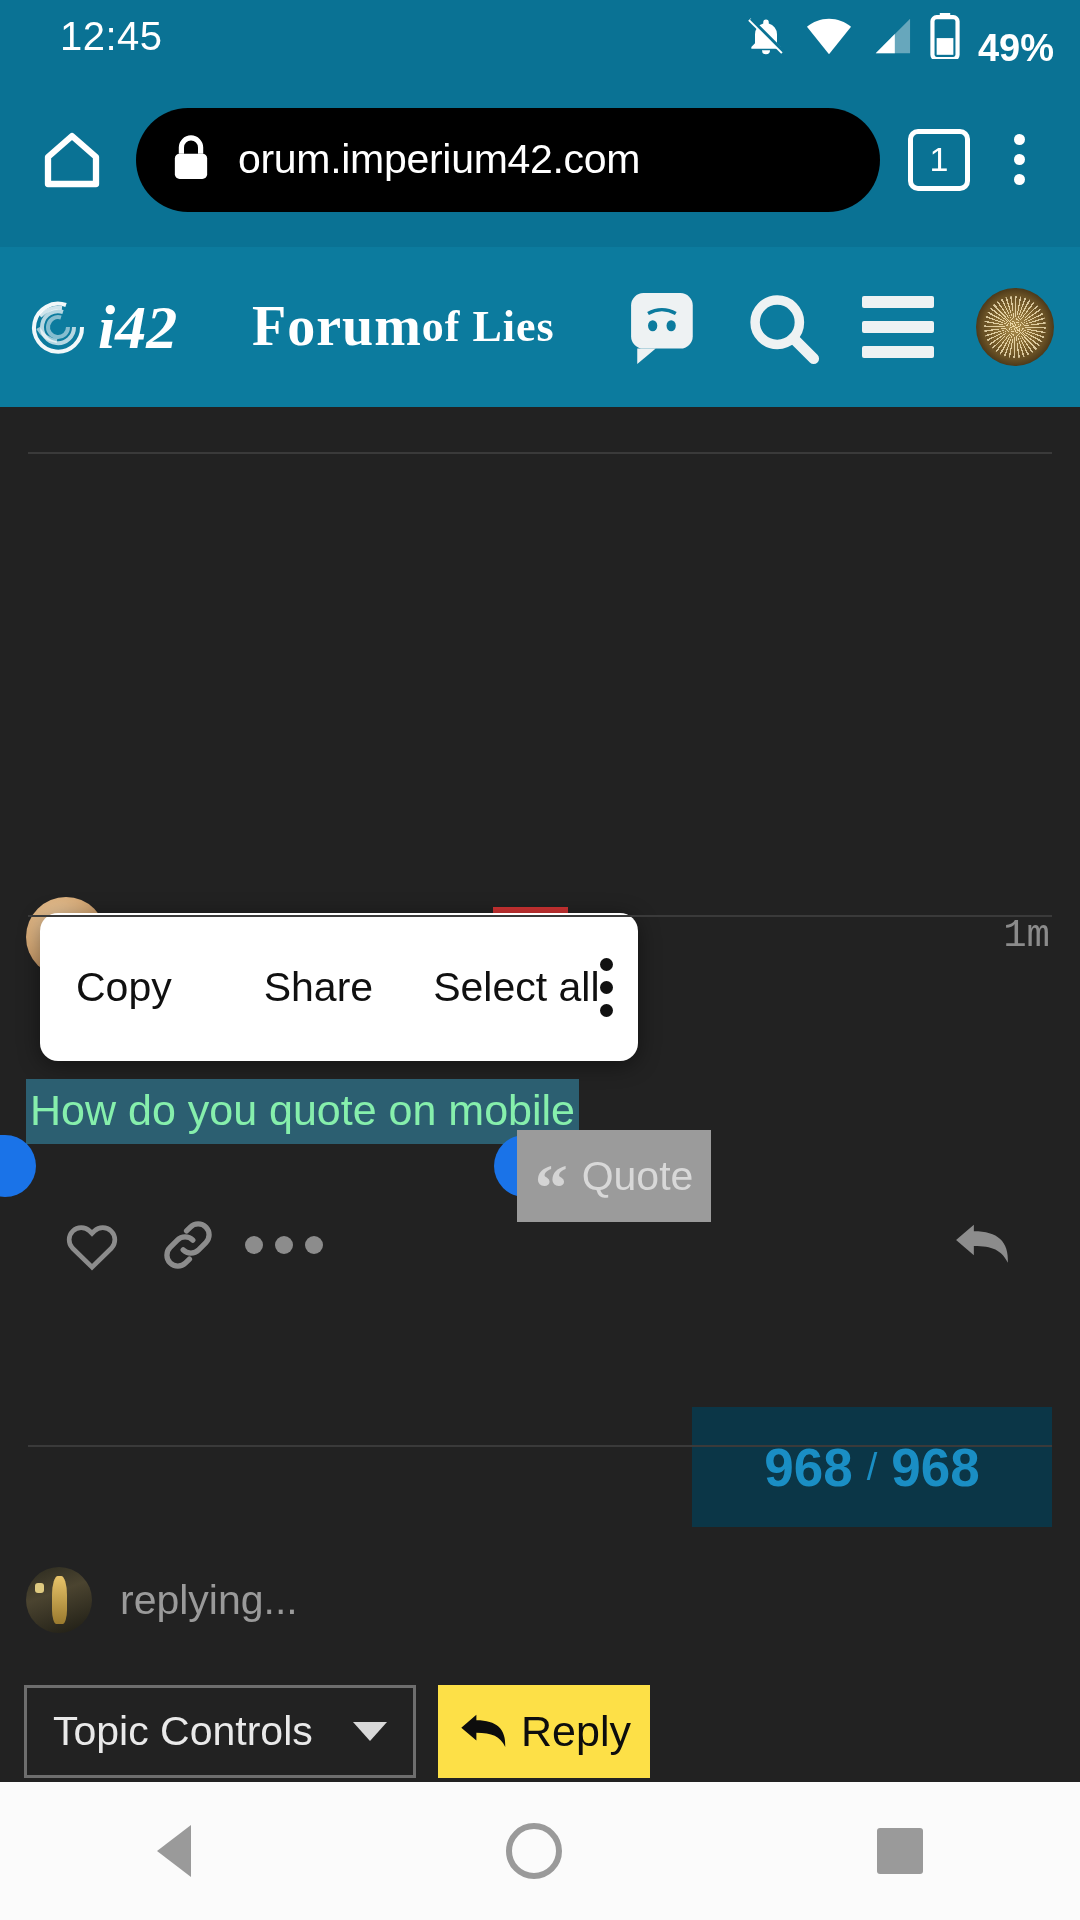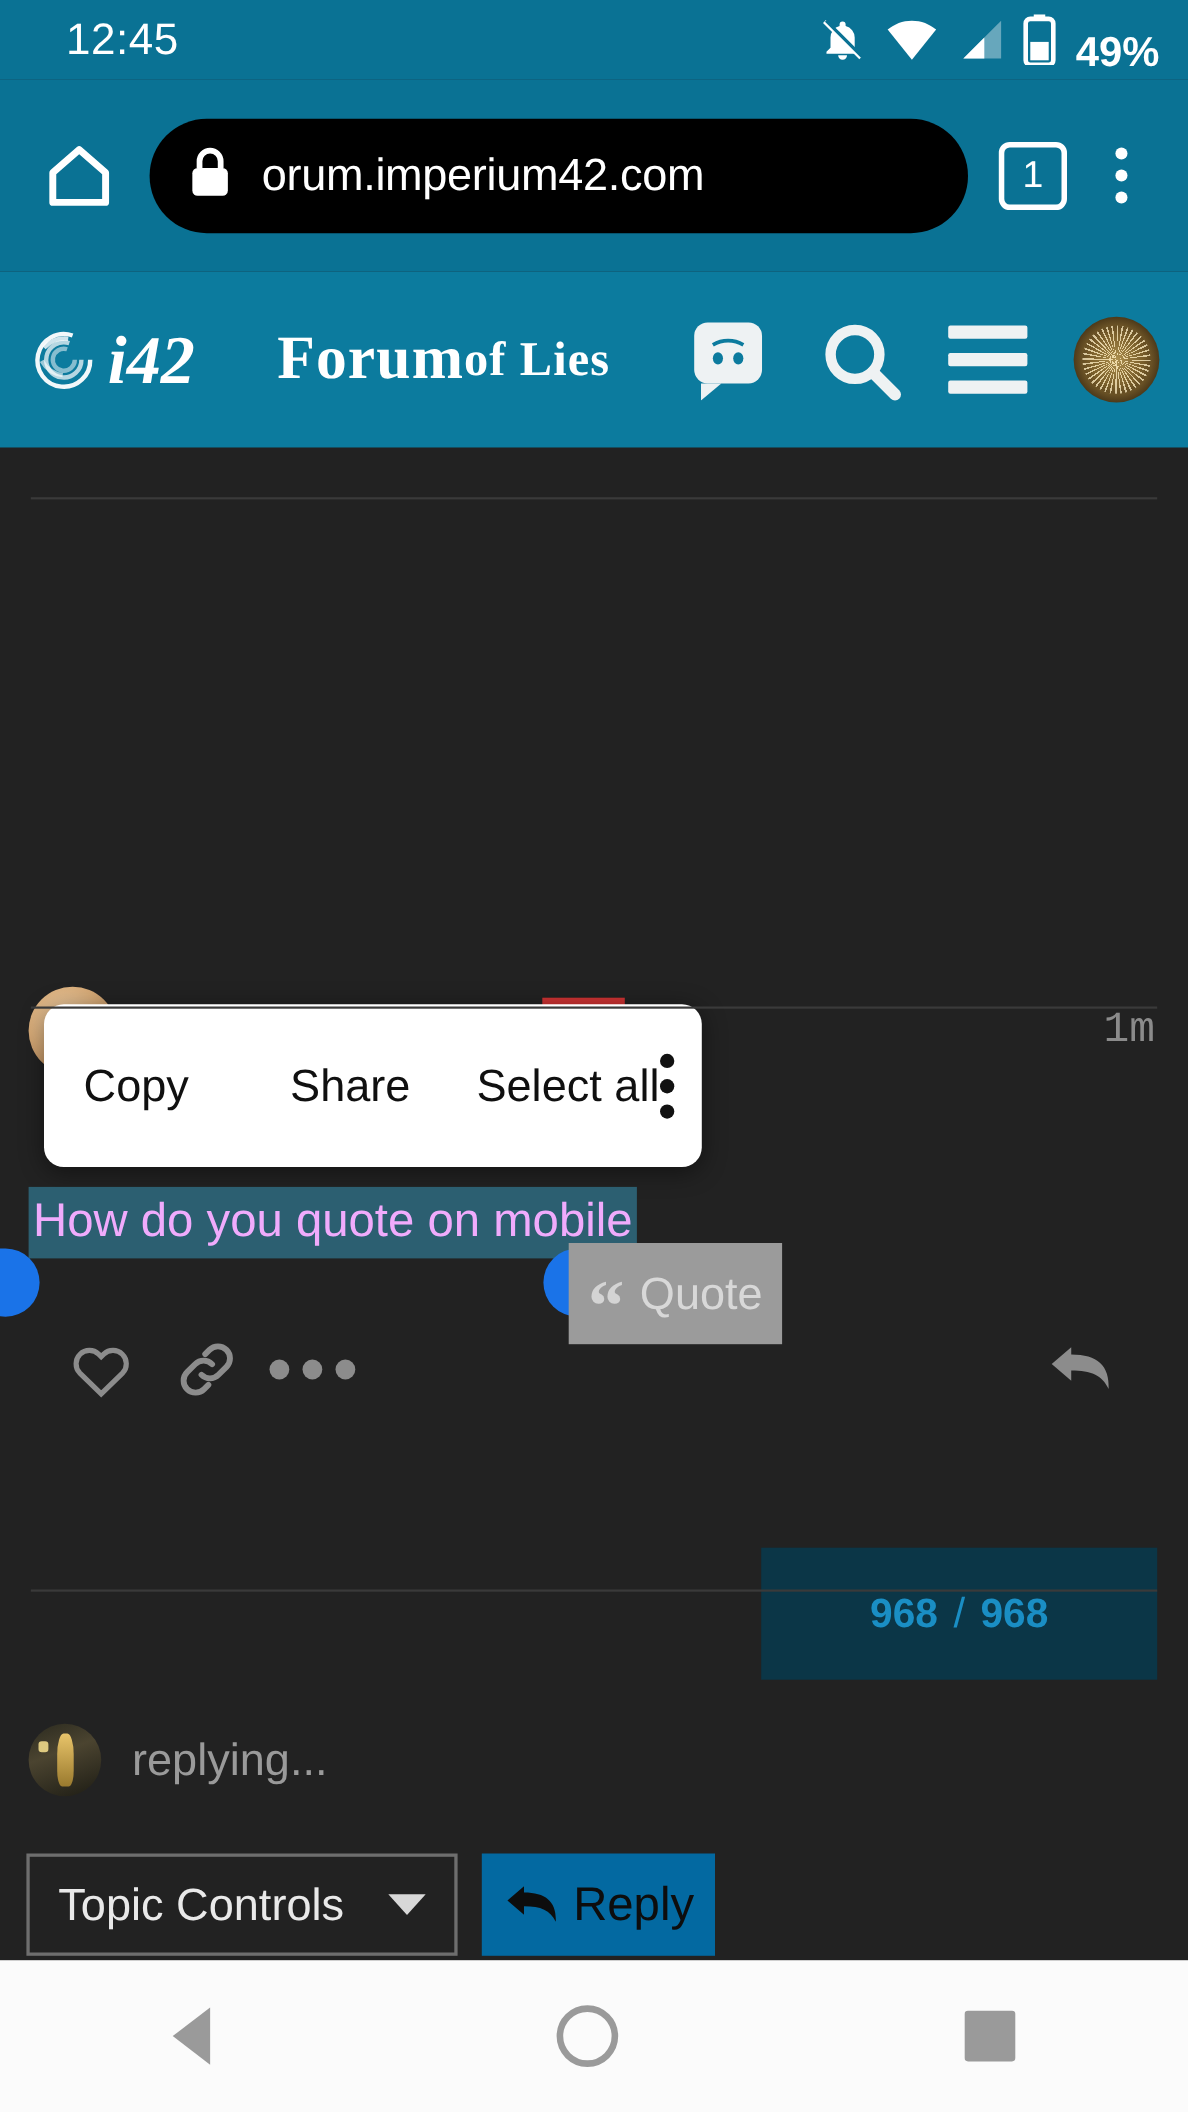--- a/index.html
+++ b/index.html
@@ -105,21 +105,21 @@
     color:#101010; font-size:41px; font-weight:400; white-space:nowrap;
   }
   .selitem.copy{ margin-right:92px; }
   .selitem.share{ margin-right:60px;text-align:right; }
   .sel-more{ margin-left:auto; display:flex; flex-direction:column; gap:10px; align-items:center; }
   .sel-more i{ width:13px; height:13px; border-radius:50%; background:#111111; }
 
   
   .sel-line{
     position:absolute; left:26px; top:672px;
-    background:#2c5f71; color:#f0abfc; font-size:43px; line-height:1.18;
+    background:#2c5f71; color:#86efac; font-size:43px; line-height:1.18;
     padding:6px 4px 8px 4px; white-space:nowrap;
   }
   .handle{ position:absolute; width:62px; height:62px; background:#1a73e8; }
   .handle.left{ left:-26px; top:728px; border-radius:0 50% 50% 50%; }
   .handle.right{ left:494px; top:728px; border-radius:50% 0 50% 50%; }
 
   
   .quote-btn{
     position:absolute; left:517px; top:723px; width:194px; height:92px;
     background:#9b9b9b; display:flex; align-items:center; justify-content:center; gap:14px;
@@ -136,21 +136,21 @@
   .dots3{ display:flex; gap:12px; }
   .dots3 i{ width:18px; height:18px; border-radius:50%; background:#8c8c8c; }
   .reply-arrow{ position:absolute; right:48px; top:790px; width:96px; height:96px;
     display:flex; align-items:center; justify-content:center; }
 
   
   .counter{
     position:absolute; right:28px; top:1000px; width:360px; height:120px;
     background:#0b3647; display:flex; align-items:center; justify-content:center; gap:14px;
   }
-  .cnum{ color:#1a8ec4; font-size:37px; font-weight:700; }
+  .cnum{ color:#1a8ec4; font-size:53px; font-weight:700; }
   .cslash{ color:#1a8ec4; font-size:38px; font-weight:400; }
 
   
   .replying{ position:absolute; left:26px; top:1160px; display:flex; align-items:center; gap:28px; }
   .av-small{
     width:66px; height:66px; border-radius:50%; flex:none; overflow:hidden; position:relative;
     background:linear-gradient(160deg,#2b2a1f 0%,#4b4430 40%,#1d1c14 100%);
   }
   .av-small::before{
     content:""; position:absolute; left:40%; top:14%; width:22%; height:72%;
@@ -164,21 +164,21 @@
 
   
   .ctrl-row{ position:absolute; left:24px; top:1278px; display:flex; align-items:center; gap:22px; }
   .topic-select{
     width:392px; height:93px; border:3px solid #6e6e6e; background:transparent;
     display:flex; align-items:center; padding:0 26px; color:#e9e9e9; font-size:41px;
   }
   .caret{ margin-left:auto; width:0; height:0;
     border-left:17px solid transparent; border-right:17px solid transparent; border-top:19px solid #d8d8d8; }
   .reply-btn{
-    width:212px; height:93px; background:#0369a1; display:flex; align-items:center;
+    width:212px; height:93px; background:#fde047; display:flex; align-items:center;
     justify-content:center; gap:8px; color:#0d0d0d; font-size:43px;
   }
 
   
   .tracking{
     position:absolute; left:24px; top:1428px; width:256px; height:92px;
     background:#2e2e2e; display:flex; align-items:center; gap:24px; padding-left:34px;
   }
   .track-dot{ width:36px; height:36px; border-radius:50%; background:#1490bd; flex:none; }
   .track-label{ color:#ededed; font-size:41px; }

